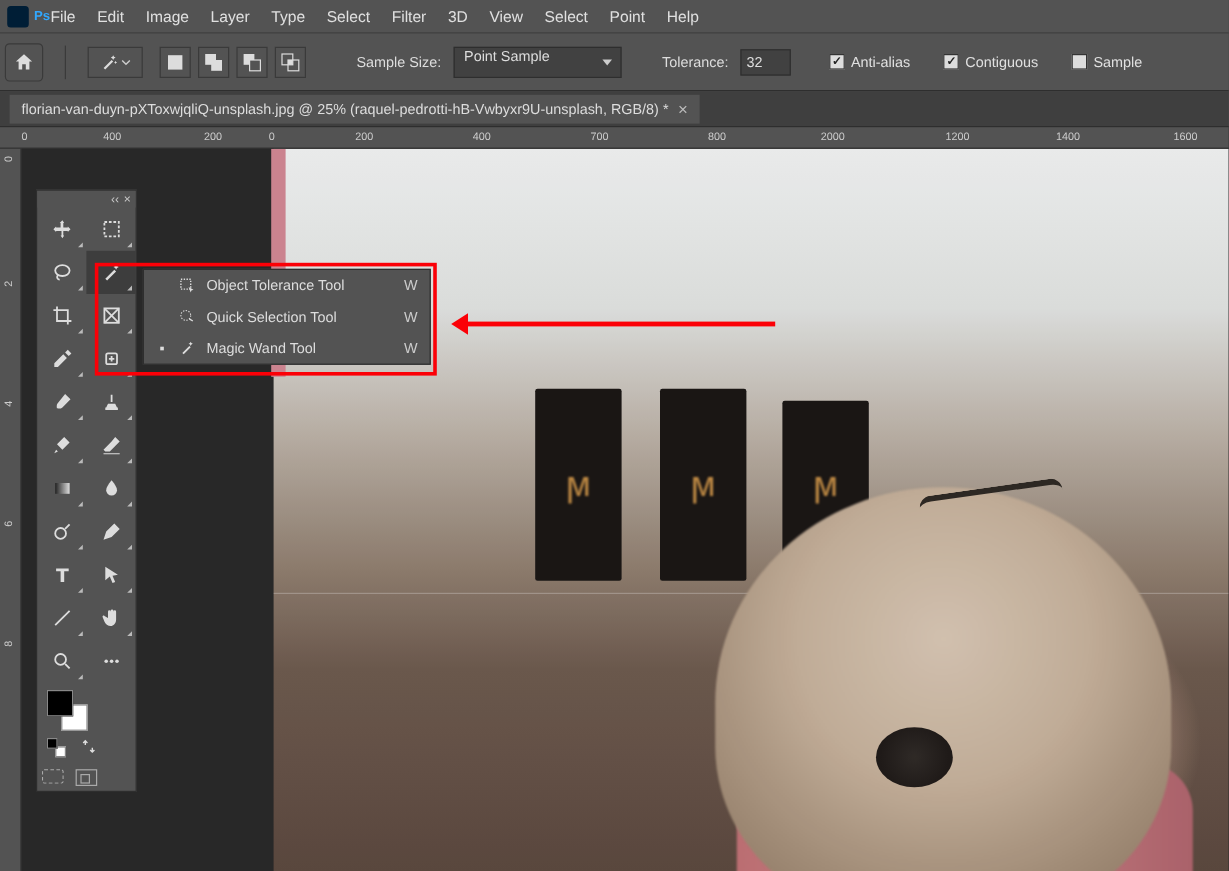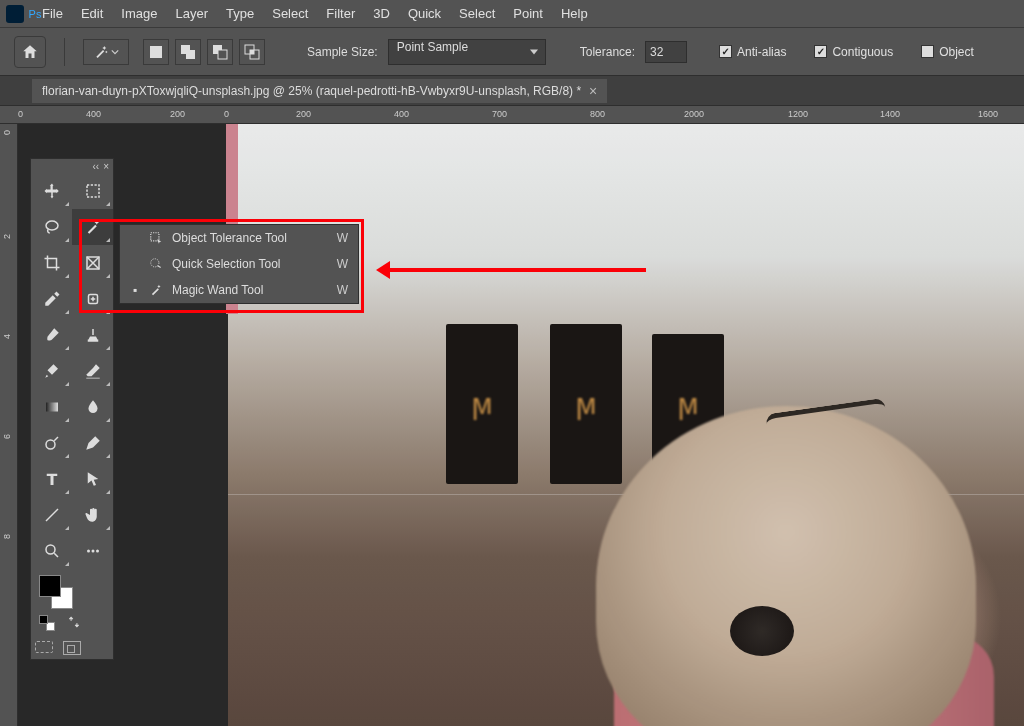--- a/index.html
+++ b/index.html
@@ -1,42 +1,42 @@
 <!DOCTYPE html>
 <html><head>
 <meta charset="utf-8">
 <style>
 * { margin:0; padding:0; box-sizing:border-box; font-family: -apple-system, "Segoe UI", Tahoma, sans-serif; user-select:none; }
 body { background:#535353; color:#e0e0e0; width:1024px; height:726px; overflow:hidden; position:relative; }
 
 
 .menubar { height:28px; background:#535353; display:flex; align-items:center; padding:0 6px; gap:2px; font-size:13px; border-bottom:1px solid #3a3a3a;}
 .ps-logo { width:18px; height:18px; background:#001e36; border-radius:3px; display:flex; align-items:center; justify-content:center; margin-right:8px; }
-.ps-logo span { color:#31a8ff; font-weight:400; font-size:11px;margin-left:40px; }
+.ps-logo span { color:#31a8ff; font-weight:700; font-size:11px;margin-left:40px; }
 .menubar .menuitem { padding:3px 8px; cursor:default; }
 
 
-.optionsbar { height:48px; background:#535353; display:flex; align-items:center; padding:0 14px; gap:10px; font-size:12px; border-bottom:1px solid #2e2e2e;}
+.optionsbar { height:48px; background:#535353; display:flex; align-items:center; padding:0 4px; gap:10px; font-size:12px; border-bottom:1px solid #2e2e2e;}
 .home-btn { width:32px; height:32px; border:1px solid #3a3a3a; border-radius:4px; display:flex; align-items:center; justify-content:center; background:#535353;}
 .tool-pick { width:46px; height:26px; background:#535353; border:1px solid #3a3a3a; display:flex; align-items:center; justify-content:center; gap:2px; }
 .swatch-group { display:flex; align-items:center; gap:6px; margin-left:4px; }
 .swatch-btn { width:26px; height:26px; border:1px solid #3a3a3a; display:flex; align-items:center; justify-content:center; background:#535353;}
 .divider { width:1px; height:28px; background:#3a3a3a; margin:0 8px; }
 .opt-label { color:#ddd; }
 .opt-select { background:#414141; border:1px solid #2e2e2e; color:#ddd; height:26px; padding:0 22px 0 8px; font-size:12px; position:relative;}
 .select-wrap { position:relative; display:inline-flex; align-items:center; }
 .select-wrap::after { content:""; position:absolute; right:8px; top:50%; width:0; height:0; border-left:4px solid transparent; border-right:4px solid transparent; border-top:5px solid #ccc; transform:translateY(-50%); }
 .opt-input { background:#414141; border:1px solid #2e2e2e; color:#ddd; height:22px; width:42px; padding:0 4px; font-size:12px; }
 .opt-check { display:flex; align-items:center; gap:5px; }
 .opt-check .box { width:13px; height:13px; border:1px solid #333; background:#ddd; display:flex; align-items:center; justify-content:center; }
 .opt-check .box.checked::after { content:"✓"; color:#222; font-size:10px; font-weight:bold; line-height:1; }
 
 
 .doctabs { height:30px; background:#3f3f3f; display:flex; align-items:center; padding-left:8px; font-size:12px; color:#ddd; border-bottom:1px solid #2e2e2e;}
-.doctab { background:#535353; height:24px; padding:0 10px; display:flex; align-items:center; gap:8px;margin-left:24px; }
+.doctab { background:#535353; height:24px; padding:0 10px; display:flex; align-items:center; gap:8px; }
 .doctab .close { font-size:14px; color:#bbb; }
 
 
 .workspace { position:absolute; left:0; right:0; top:106px; bottom:0; display:flex; background:#282828; }
 .ruler-top { height:18px; background:#535353; border-bottom:1px solid #2e2e2e; position:relative; overflow:hidden; font-size:9px; color:#ccc; }
 .ruler-left { width:18px; background:#535353; border-right:1px solid #2e2e2e; position:relative; font-size:9px; color:#ccc;}
 .vtick { position:absolute; left:2px; writing-mode:vertical-rl; transform:rotate(180deg);}
 .canvas-col { flex:1; display:flex; flex-direction:column; }
 .canvas-row { flex:1; display:flex; }
 .canvas-area { flex:1; position:relative; background:#282828; overflow:hidden; }
@@ -102,21 +102,21 @@
       <span>Ps</span>
     </div>
   <div class="menuitem">File</div>
   <div class="menuitem">Edit</div>
   <div class="menuitem">Image</div>
   <div class="menuitem">Layer</div>
   <div class="menuitem">Type</div>
   <div class="menuitem">Select</div>
   <div class="menuitem">Filter</div>
   <div class="menuitem">3D</div>
-  <div class="menuitem">Quick</div>
+  <div class="menuitem">View</div>
   <div class="menuitem">Select</div>
   <div class="menuitem">Point</div>
   <div class="menuitem">Help</div>
 </div>
 
 <div class="optionsbar">
   <div class="home-btn">
     <svg viewBox="0 0 24 24" width="18" height="18" fill="#ddd">
         <path d="M12 3l9 8h-3v9h-4v-6h-4v6H6v-9H3z"></path>
       </svg>
@@ -152,39 +152,39 @@
         <svg width="16" height="16">
           <rect x="1" y="1" width="9" height="9" fill="none" stroke="#ddd"></rect>
           <rect x="6" y="6" width="9" height="9" fill="none" stroke="#ddd"></rect>
           <rect x="6" y="6" width="4" height="4" fill="#ddd"></rect>
         </svg>
       </div>
   </div>
   <div style="flex:0 0 22px"></div>
   <span class="opt-label">Sample Size:</span>
   <div class="select-wrap">
-    <div class="opt-select" style="width:158px">Point Sample</div>
+    <div class="opt-select" style="width:140px">Point Sample</div>
   </div>
   <div style="flex:0 0 14px"></div>
   <span class="opt-label">Tolerance:</span>
   <input class="opt-input" value="32" style="">
   <div style="flex:0 0 12px"></div>
   <label class="opt-check">
     <span class="box checked"></span>
     <span>Anti-alias</span>
   </label>
   <div style="flex:0 0 8px"></div>
   <label class="opt-check">
     <span class="box checked"></span>
     <span>Contiguous</span>
   </label>
   <div style="flex:0 0 8px"></div>
   <label class="opt-check">
     <span class="box"></span>
-    <span>Object </span>
+    <span>Sample </span>
   </label>
 </div>
 
 <div class="doctabs">
   <div class="doctab">
     <span>florian-van-duyn-pXToxwjqliQ-unsplash.jpg @ 25% (raquel-pedrotti-hB-Vwbyxr9U-unsplash, RGB/8) *</span>
     <span class="close">×</span>
   </div>
 </div>
 

